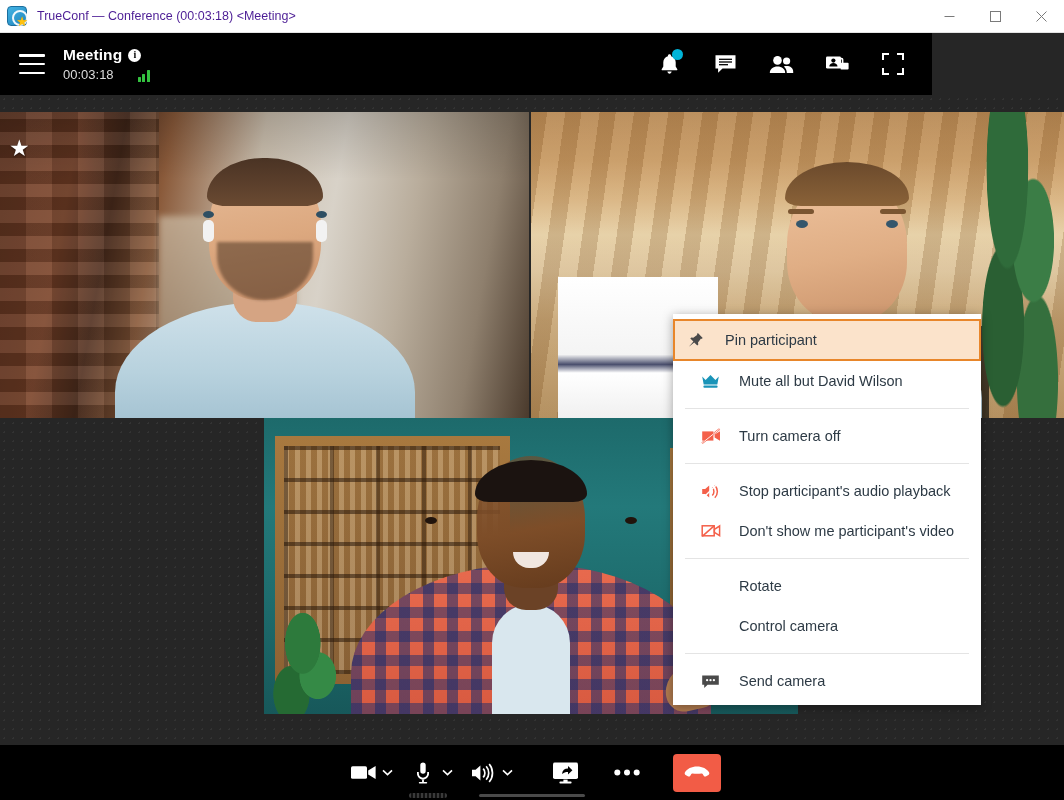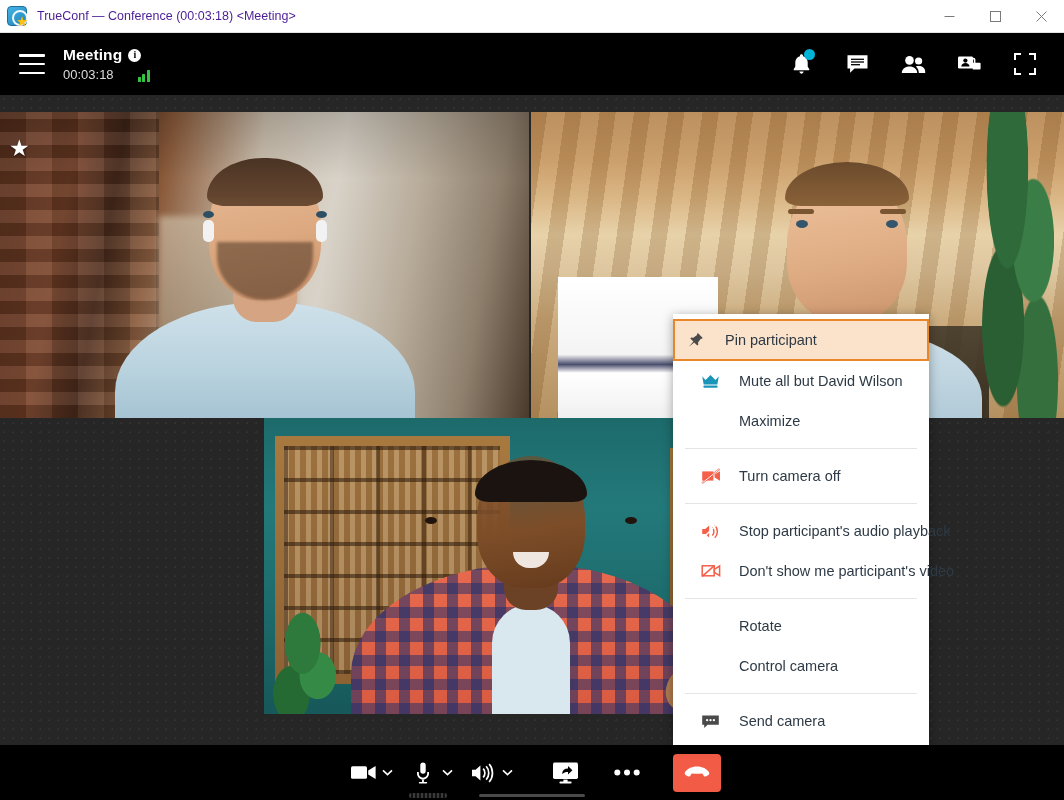--- a/index.html
+++ b/index.html
@@ -75,21 +75,21 @@
     align-items: center;
     justify-content: center;
     color: #7a7a7a;
   }
   .win-btn svg { display: block; }
 
   
   #header {
     position: absolute;
     top: 33px; left: 0;
-    width: 1064px;
+    width: 932px;
     height: 62px;
     background: #000000;
     display: flex;
     align-items: center;
   }
   #hamburger {
     width: 26px;
     height: 20px;
     margin-left: 19px;
     margin-right: 18px;
@@ -410,21 +410,21 @@
     font-size: 23px;
     line-height: 23px;
     z-index: 5;
     text-shadow: 0 1px 2px rgba(0,0,0,.5);
   }
 
   
   #ctx-menu {
     position: absolute;
     left: 673px; top: 219px;
-    width: 256px;
+    width: 308px;
     background: #ffffff;
     box-shadow: 0 2px 10px rgba(0,0,0,.35);
     z-index: 50;
     padding: 1px 0 0 0;
     font-size: 14.5px;
     color: #2d3a45;
   }
   .mi {
     display: flex;
     align-items: center;
@@ -671,24 +671,20 @@
           <span class="mi-label">Pin participant</span>
         </div>
         <div class="mi">
           <span class="mi-ico">
             <svg width="19" height="16" viewBox="0 0 19 16" fill="#1a94b8">
               <path d="M1.2 3.4 4.6 7l4.9-5.1L14.4 7l3.4-3.6-1.5 8.2H2.7z"></path>
               <rect x="2.4" y="12.6" width="14.2" height="2.1" rx="1"></rect>
             </svg>
           </span>
           <span class="mi-label">Mute all but David Wilson</span>
-        </div>
-        <div class="mi">
-          <span class="mi-ico"></span>
-          <span class="mi-label">Maximize</span>
         </div>
       </div>
 
       <div class="mi-sep"></div>
 
       <div class="grp">
         <div class="mi">
           <span class="mi-ico">
             <svg width="21" height="16" viewBox="0 0 21 16" fill="#f4604a">
               <path d="M1.2 3.4h11.2v9.2H1.2z"></path>

